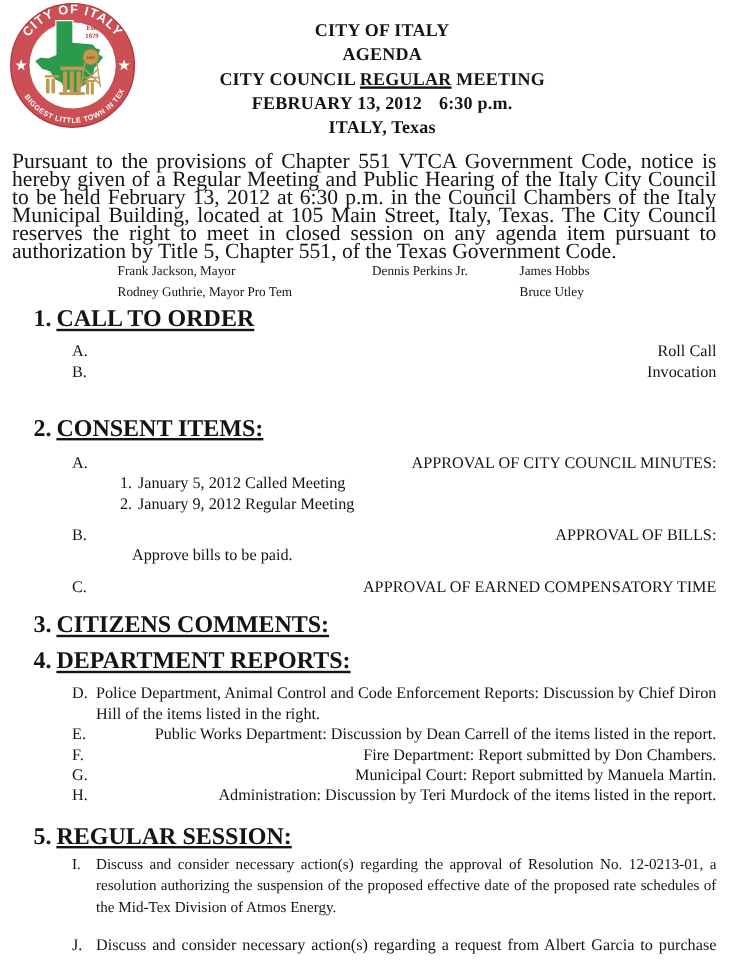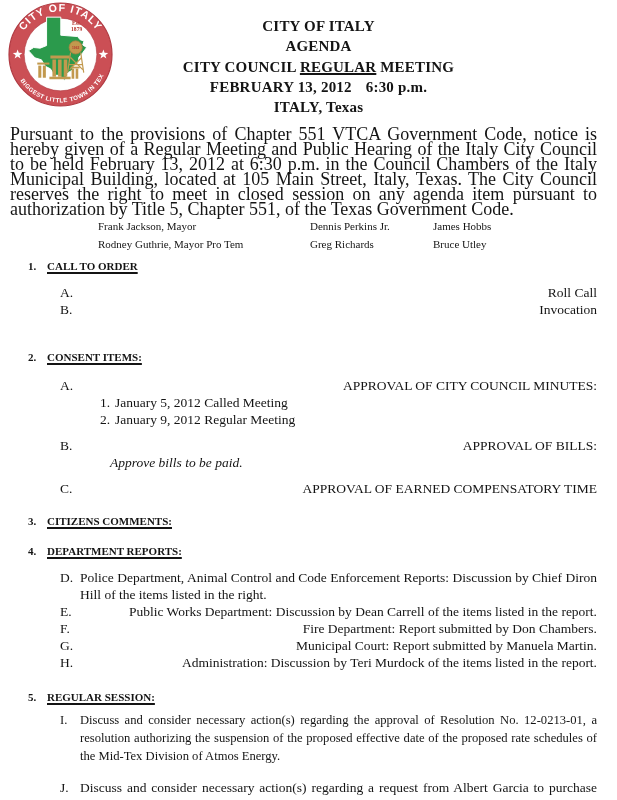--- a/index.html
+++ b/index.html
@@ -37,31 +37,31 @@
     margin:0 0 0 98px;
     font-size:11px;
     line-height:18px;
   }
   .off-col{white-space:nowrap;}
   .off-col.c1{width:212px;}
   .off-col.c2{width:123px;font-family:Liberation Serif, serif;}
   
   .agenda{margin-left:10px;margin-right:20px;}
   .section{padding-left:18px;}
-  .sec-head{font-size:11px;line-height:18px;font-weight:bold;}
+  .sec-head{font-size:20px;line-height:18px;font-weight:bold;}
   .sec-num{display:inline-block;width:19px;}
   .sec-title{text-decoration:underline;text-decoration-thickness:1.5px;text-underline-offset:2px;}
   .items{margin-left:32px;font-size:13.5px;line-height:17px;}
   .item{display:flex;}
   .ilabel{flex:0 0 20px;}
   .itext{flex:1;text-align:right;}
   .just{text-align:justify;}
   .sub{display:flex;margin-left:40px;}
   .slabel{flex:0 0 15px;}
-  .note{margin-left:50px;font-style:italic;}
+  .note{margin-left:50px;}
   .small{font-size:12.6px;line-height:18px;}
   .lh18{line-height:18px;}
   
   .mt-s1{margin-top:4px;}
   .mt-items1{margin-top:9px;}
   .mt-s2{margin-top:30px;}
   .mt-items2{margin-top:11px;}
   .mt-gap9{margin-top:9px;}
   .mt-s3{margin-top:15px;}
   .mt-s4{margin-top:12px;}
@@ -135,21 +135,20 @@
 
   <p class="notice">Pursuant to the provisions of Chapter 551 VTCA Government Code, notice is hereby given of a Regular Meeting and Public Hearing of the Italy City Council to be held February 13, 2012 at 6:30 p.m. in the Council Chambers of the Italy Municipal Building, located at 105 Main Street, Italy, Texas.  The City Council reserves the right to meet in closed session on any agenda item pursuant to authorization by Title 5, Chapter 551, of the Texas Government Code.</p>
 
   <div class="officials">
     <div class="off-col c1">
       <div>Frank Jackson, Mayor</div>
       <div>Rodney Guthrie, Mayor Pro Tem</div>
     </div>
     <div class="off-col c2">
       <div>Dennis Perkins Jr.</div>
-      <div>Greg Richards</div>
     </div>
     <div class="off-col c3">
       <div>James Hobbs</div>
       <div>Bruce Utley</div>
     </div>
   </div>
 
   <div class="agenda">
 
     <div class="section mt-s1">

